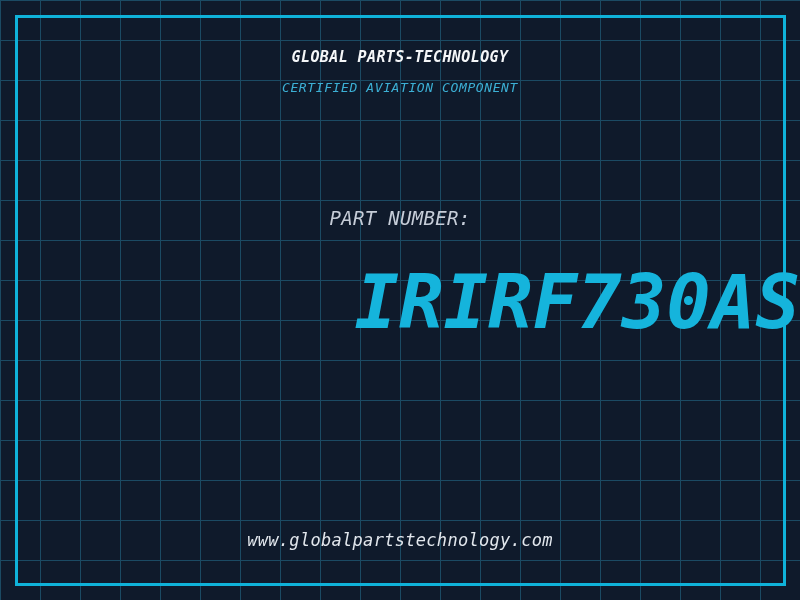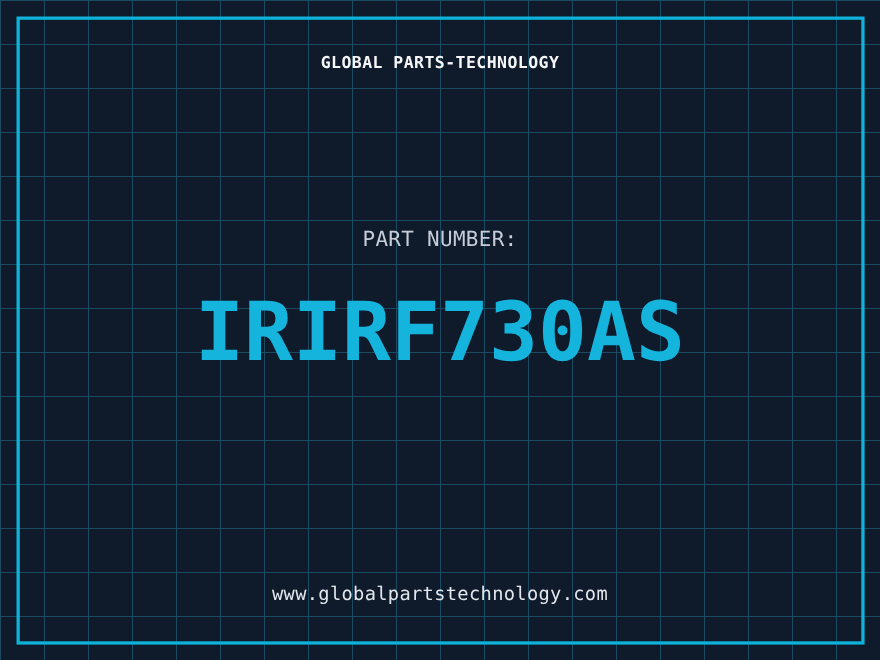--- a/index.html
+++ b/index.html
@@ -10,20 +10,21 @@
     position: relative;
     width: 800px;
     height: 600px;
     overflow: hidden;
     background-color: #0f1a2b;
     background-image:
       linear-gradient(to right, #1b4a63 1px, transparent 1px),
       linear-gradient(to bottom, #1b4a63 1px, transparent 1px);
     background-size: 40px 40px;
     font-family: "DejaVu Sans Mono", "Liberation Mono", monospace;
+    font-style: italic;
   }
   .frame-border {
     position: absolute;
     left: 15px;
     top: 15px;
     right: 14px;
     bottom: 14px;
     border: 3px solid #0fb2d9;
     pointer-events: none;
   }
@@ -53,35 +54,37 @@
     letter-spacing: 0.3px;
     color: #c6cdd8;
   }
   .part-number {
     top: 262px;
     font-size: 74px;
     line-height: 80px;
     font-weight: bold;
     letter-spacing: 0px;
     color: #15b4dc;
+    text-align: right;
   }
   .website {
     top: 530px;
     font-size: 17px;
     letter-spacing: 0.3px;
     color: #e2e7ed;
   }
 </style>
 </head>
 <body>
 
 <div class="page">
   <div class="frame-border"></div>
 
   <div class="centered company-name">GLOBAL PARTS-TECHNOLOGY</div>
 
+  <div class="centered tagline">CERTIFIED AVIATION COMPONENT</div>
 
   <div class="centered part-label">PART NUMBER:</div>
 
   <div class="centered part-number">IRIRF730AS</div>
 
   <div class="centered website">www.globalpartstechnology.com</div>
 </div>
 
 </body></html>

